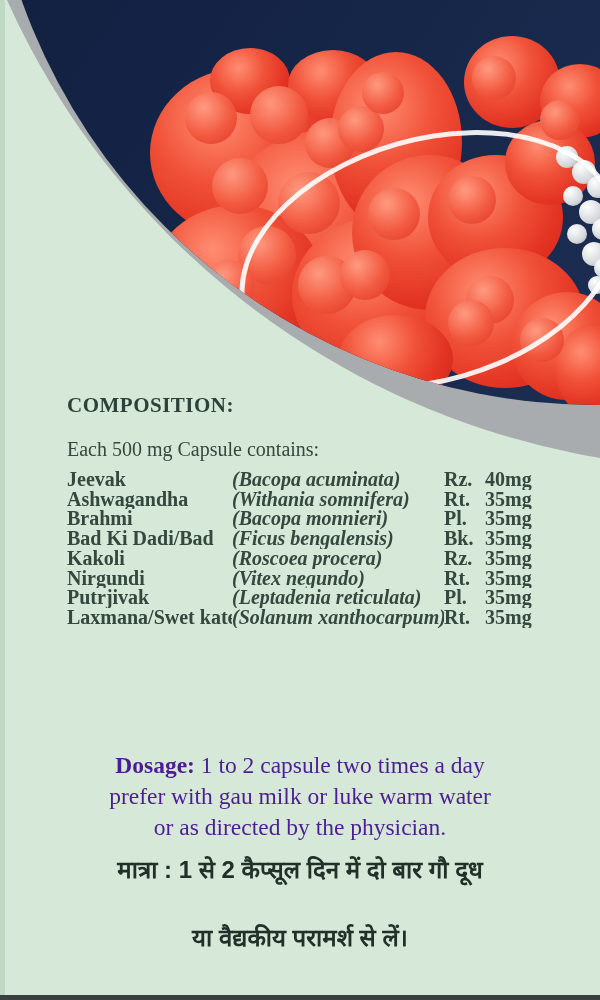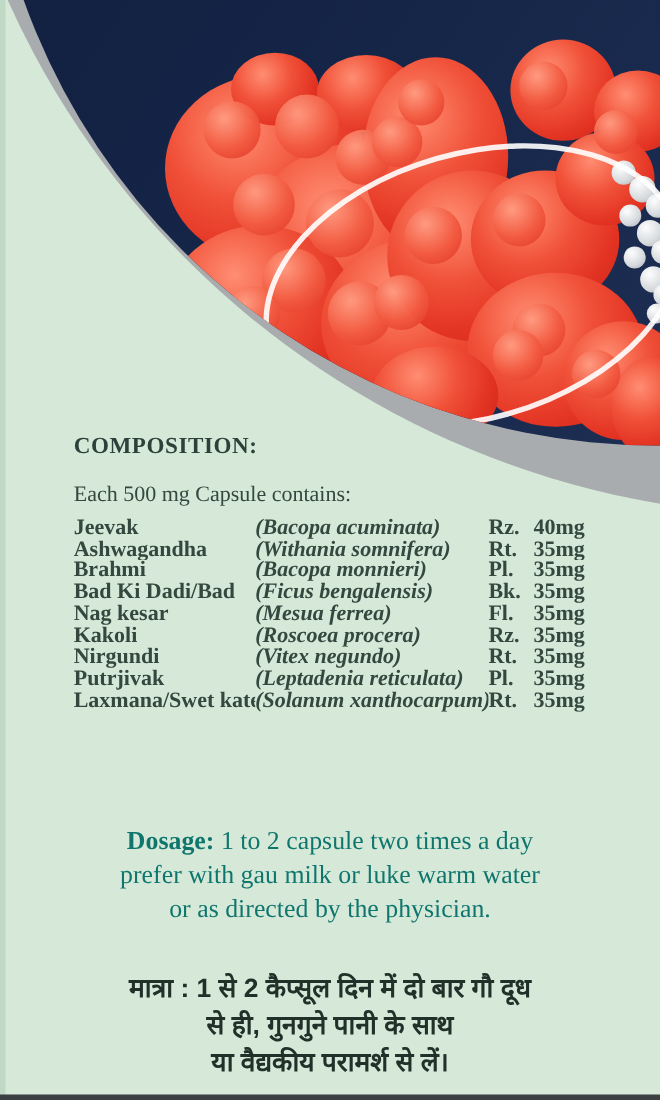--- a/index.html
+++ b/index.html
@@ -42,23 +42,23 @@
   .comp-subtitle{font-size:20px;margin-top:20px;}
   .ing-table{margin-top:9px;border-collapse:collapse;table-layout:fixed;width:478px;}
   .ing-table td{padding:0;font-size:20px;line-height:19.7px;white-space:nowrap;overflow:hidden;font-weight:bold;}
   td.col-name{width:165px;}
   td.col-botanical{width:212px;font-style:italic;}
   td.col-part{width:41px;}
   td.col-amount{width:60px;}
 
   
   .dosage{position:absolute;left:20px;top:750px;width:560px;text-align:center;
-          font-size:23.5px;line-height:31px;color:#0f766e;}
+          font-size:23.5px;line-height:31px;color:#4c1d95;}
   .dosage b{font-weight:bold;}
-  .dosage-hi{position:absolute;left:20px;top:882px;width:560px;text-align:center;
+  .dosage-hi{position:absolute;left:20px;top:853px;width:560px;text-align:center;
           font-weight:bold;font-size:24px;line-height:34px;color:#22302a;
           font-family:"Liberation Sans", sans-serif;}
 </style>
 </head>
 <body>
 
 <div class="label">
 
   <div class="hero">
     <div class="gray-arc"></div>
@@ -134,26 +134,20 @@
             <td class="col-part">Pl.</td>
             <td class="col-amount">35mg</td>
           </tr>
           <tr>
             <td class="col-name">Bad Ki Dadi/Bad</td>
             <td class="col-botanical">(Ficus bengalensis)</td>
             <td class="col-part">Bk.</td>
             <td class="col-amount">35mg</td>
           </tr>
           <tr>
-            <td class="col-name">Nag kesar</td>
-            <td class="col-botanical">(Mesua ferrea)</td>
-            <td class="col-part">Fl.</td>
-            <td class="col-amount">35mg</td>
-          </tr>
-          <tr>
             <td class="col-name">Kakoli</td>
             <td class="col-botanical">(Roscoea procera)</td>
             <td class="col-part">Rz.</td>
             <td class="col-amount">35mg</td>
           </tr>
           <tr>
             <td class="col-name">Nirgundi</td>
             <td class="col-botanical">(Vitex negundo)</td>
             <td class="col-part">Rt.</td>
             <td class="col-amount">35mg</td>
@@ -175,19 +169,19 @@
   </div>
 
   <div class="dosage">
     <span><b>Dosage:</b><span> 1 to 2 capsule two times a day</span></span><br>
     <span>prefer with gau milk or luke warm water</span><br>
     <span>or as directed by the physician.</span>
   </div>
 
   <div class="dosage-hi">
     <span>मात्रा : 1 से 2 कैप्सूल दिन में दो बार गौ दूध</span><br>
-    <span>से ही, गुनगुने पानी के साथ</span><br>
+    <br>
     <span>या वैद्यकीय परामर्श से लें।</span>
   </div>
 
   <div class="edge-left"></div>
   <div class="edge-bottom"></div>
 </div>
 
 </body></html>

